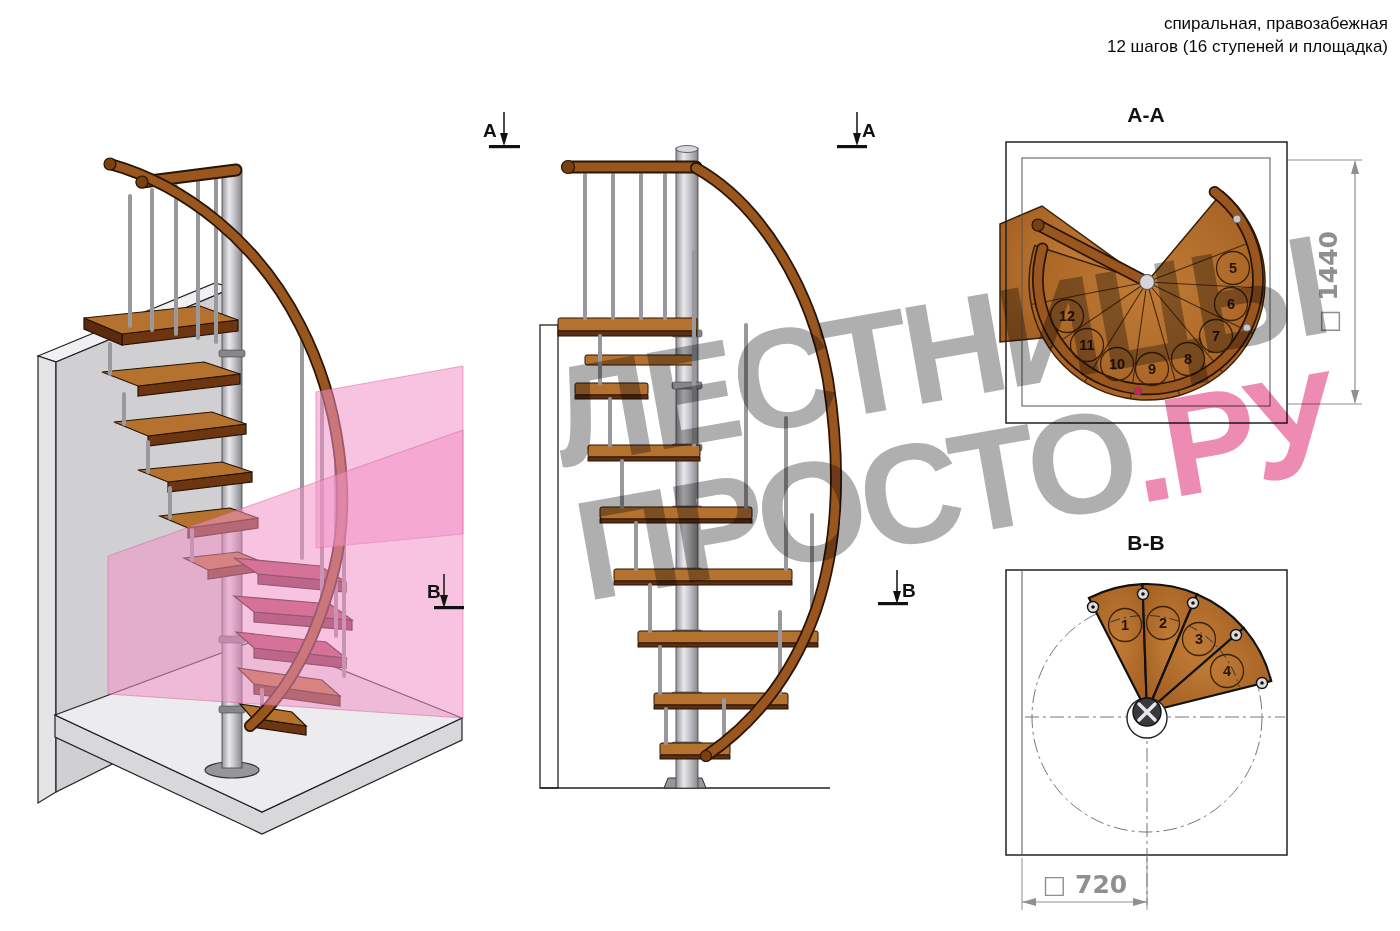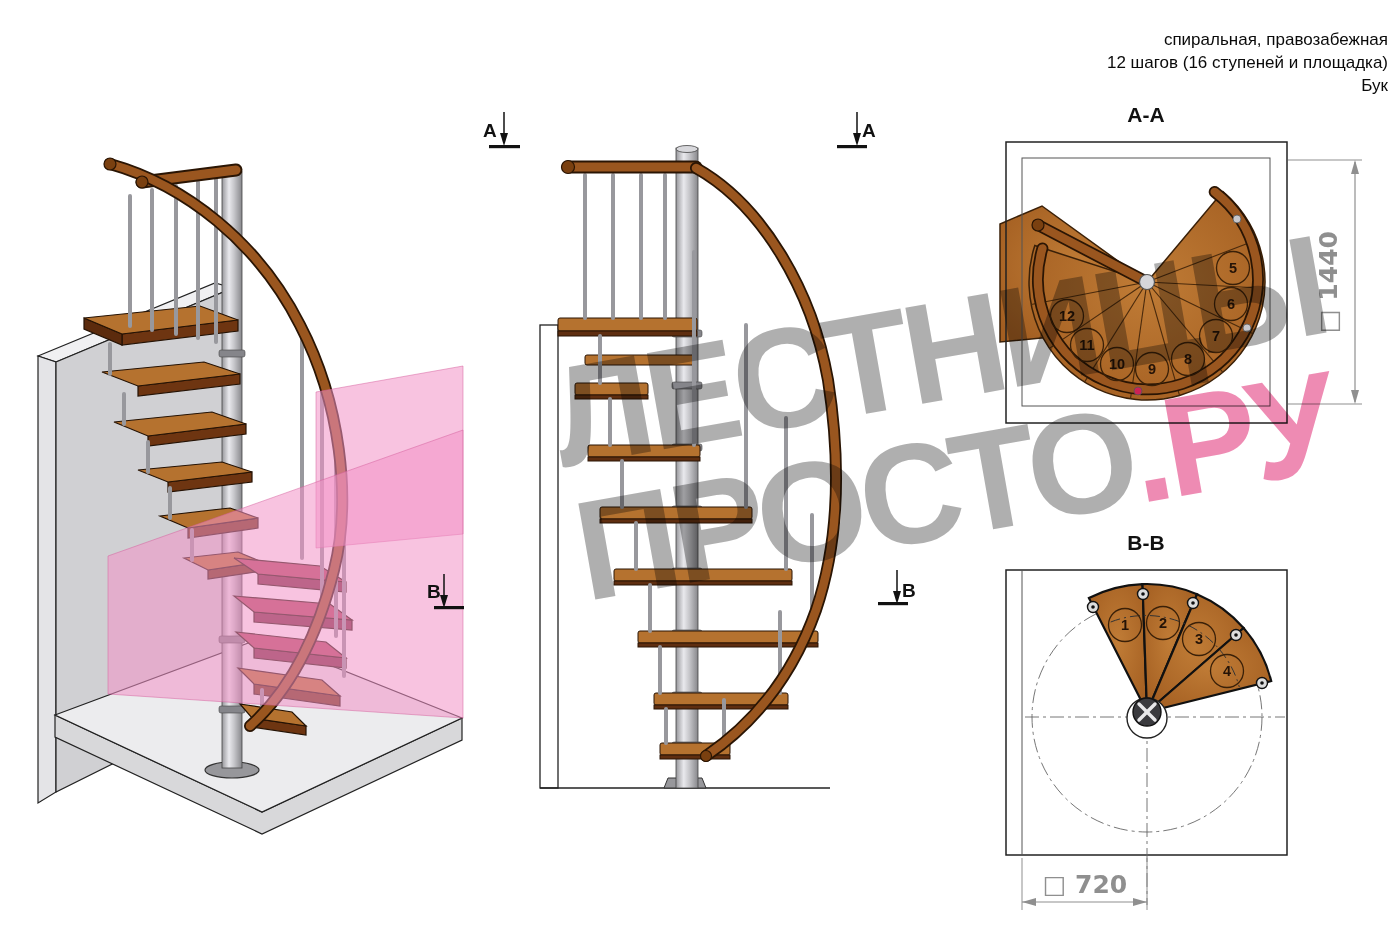--- a/index.html
+++ b/index.html
@@ -1,19 +1,19 @@
 <!DOCTYPE html>
 <html><head>
 <meta charset="utf-8">
 <style>
   html,body{margin:0;padding:0;background:#fff;}
   .stage{position:relative;width:1400px;height:931px;background:#fff;overflow:hidden;
          font-family:"Liberation Sans",sans-serif;}
   .stage svg{position:absolute;left:0;top:0;}
-  .header-note{position:absolute;top:28px;right:12px;text-align:right;
+  .header-note{position:absolute;top:12px;right:12px;text-align:right;
                font-size:17px;line-height:23px;color:#0a0a0a;}
   .watermark{position:absolute;left:542px;top:352px;transform:rotate(-10deg);
              transform-origin:0 0;pointer-events:none;white-space:nowrap;
              font-weight:bold;font-size:142px;line-height:136px;letter-spacing:-6px;
              color:rgba(64,64,64,0.42);mix-blend-mode:multiply;z-index:5;}
   .watermark .pink{color:rgba(222,32,110,0.52);}
   text{font-family:"Liberation Sans",sans-serif;}
   .lbl{font-size:21px;font-weight:bold;fill:#111;}
   .mk {font-size:19px;font-weight:bold;fill:#111;}
   .num{font-size:14.5px;font-weight:600;fill:#241307;text-anchor:middle;}
@@ -342,16 +342,15 @@
 </svg>
 
   <div class="watermark">
     <div><span>ЛЕСТНИЦЫ</span></div>
     <div><span>ПРОСТО</span><span class="pink">.РУ</span></div>
   </div>
 
   <div class="header-note">
     <div>спиральная, правозабежная</div>
     <div>12 шагов (16 ступеней и площадка)</div>
-    <div>Бук</div>
   </div>
 
 </div>
 
 </body></html>

